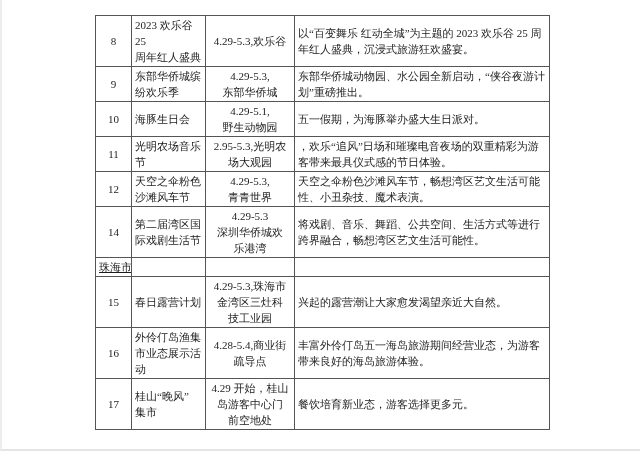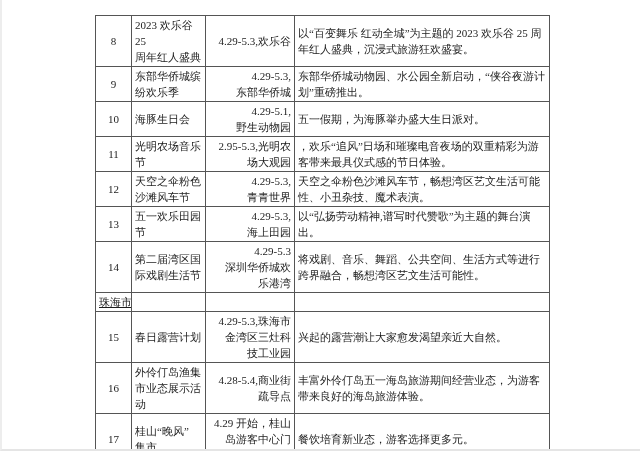--- a/index.html
+++ b/index.html
@@ -30,21 +30,21 @@
   table.events td {
     border: 1px solid #555555;
     font-size: 11px;
     line-height: 16px;
     padding: 1px 3px;
     vertical-align: middle;
     overflow: hidden;
   }
   td.col-id    { text-align: center; }
   td.col-name  { white-space: pre-line; }
-  td.col-sched { text-align: right; white-space: pre-line; }
+  td.col-sched { text-align: center; white-space: pre-line; }
   td.col-desc  { text-align: left; padding: 1px 5px; }
   td.section-label { text-align: center; white-space: nowrap; padding: 1px 0; text-decoration: underline; }
 </style>
 </head>
 <body>
 
 <div class="sheet">
   <table class="events">
     <colgroup>
       <col style="width:36px">
@@ -85,28 +85,20 @@
         </tr>
         <tr>
           <td class="col-id">12</td>
           <td class="col-name">天空之伞粉色
 沙滩风车节</td>
           <td class="col-sched">4.29-5.3,
 青青世界</td>
           <td class="col-desc">天空之伞粉色沙滩风车节，畅想湾区艺文生活可能性、小丑杂技、魔术表演。</td>
         </tr>
         <tr>
-          <td class="col-id">13</td>
-          <td class="col-name">五一欢乐田园
-节</td>
-          <td class="col-sched">4.29-5.3,
-海上田园</td>
-          <td class="col-desc">以“弘扬劳动精神,谱写时代赞歌”为主题的舞台演出。</td>
-        </tr>
-        <tr>
           <td class="col-id">14</td>
           <td class="col-name">第二届湾区国
 际戏剧生活节</td>
           <td class="col-sched">4.29-5.3
 深圳华侨城欢
 乐港湾</td>
           <td class="col-desc">将戏剧、音乐、舞蹈、公共空间、生活方式等进行跨界融合，畅想湾区艺文生活可能性。</td>
         </tr>
         <tr>
           <td class="col-id section-label">珠海市</td>

